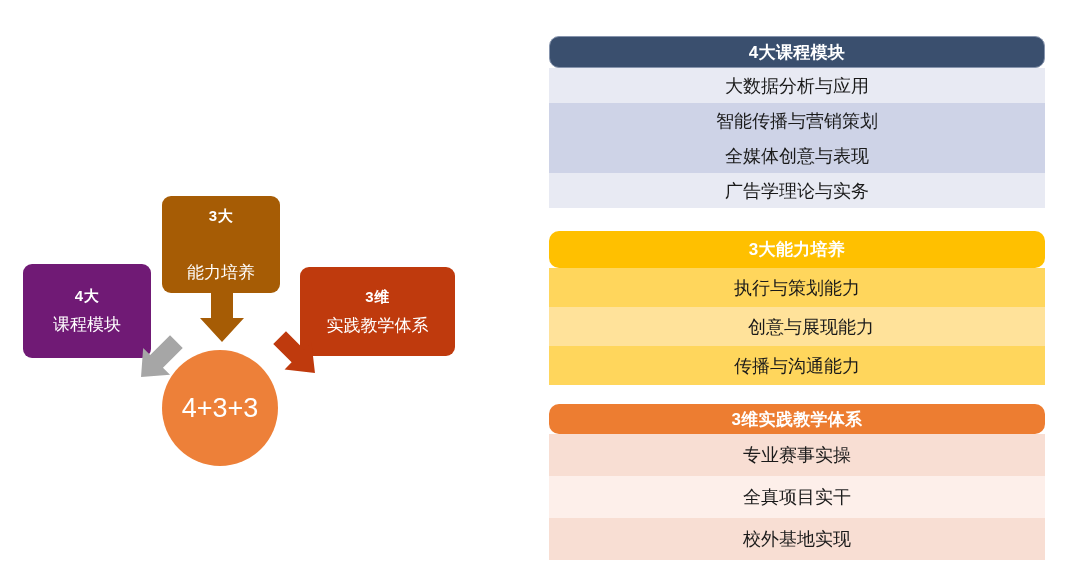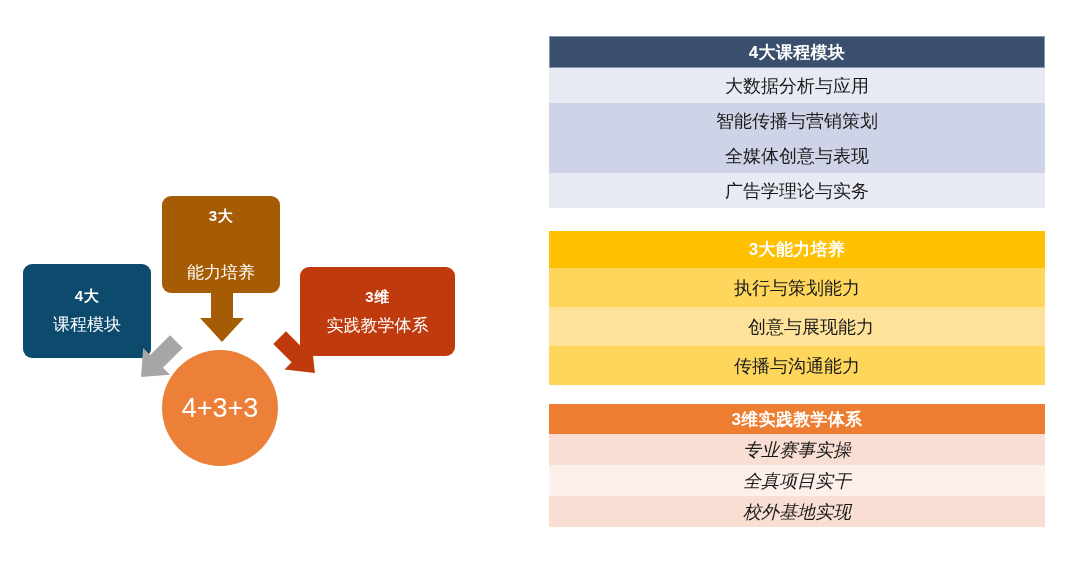--- a/index.html
+++ b/index.html
@@ -43,21 +43,21 @@
   }
   .node-box .sub {
     font-size: 17px;
     font-weight: normal;
     white-space: nowrap;
   }
 
   #box-course {
     left: 23px; top: 264px;
     width: 128px; height: 94px;
-    background: #0c4a6e;
+    background: #701a75;
   }
   #box-ability {
     left: 162px; top: 196px;
     width: 118px; height: 97px;
     background: #a65c05;
     gap: 28px;
   }
   #box-practice {
     left: 300px; top: 267px;
     width: 155px; height: 89px;
@@ -105,20 +105,21 @@
   .tbl-header {
     height: 32px;
     display: flex;
     align-items: center;
     justify-content: center;
     color: #ffffff;
     font-size: 17px;
     font-weight: bold;
     letter-spacing: .3px;
     box-sizing: border-box;
+    border-radius: 10px;
   }
   .tbl-row {
     height: 35px;
     display: flex;
     align-items: center;
     justify-content: center;
     color: #1a1a1a;
     font-size: 18px;
     box-sizing: border-box;
   }
@@ -133,21 +134,21 @@
   #block-abilities { top: 231px; }
   #block-abilities .tbl-header { background: #ffc000; height: 37px; font-size: 17px; }
   #block-abilities .tbl-row { height: 39px; }
   #block-abilities .tbl-row.alt0 { background: #ffd濃; }
   #block-abilities .tbl-row.alt0 { background: #ffd65c; }
   #block-abilities .tbl-row.alt1 { background: #ffe29a; padding-left: 28px; }
 
   
   #block-practice { top: 404px; }
   #block-practice .tbl-header { background: #ed7d31; height: 30px; }
-  #block-practice .tbl-row { height: 31px; font-style: italic; }
+  #block-practice .tbl-row { height: 42px; }
   #block-practice .tbl-row.alt0 { background: #f8ded3; }
   #block-practice .tbl-row.alt1 { background: #fdefea; }
 </style>
 </head>
 <body>
 
 <div id="diagram">
 
   <div class="node-box" id="box-course">
     <span class="cap">4大</span>

